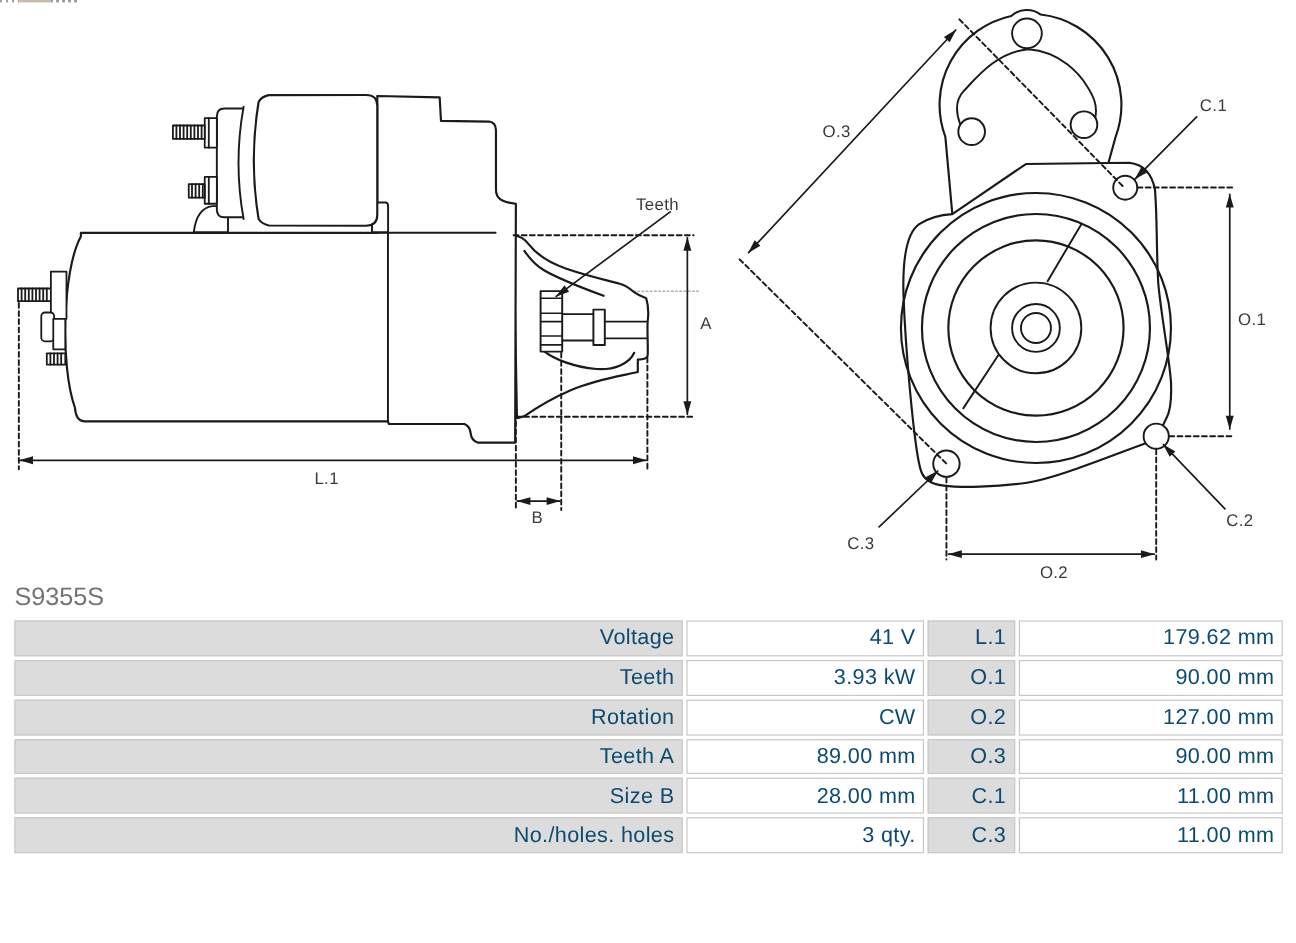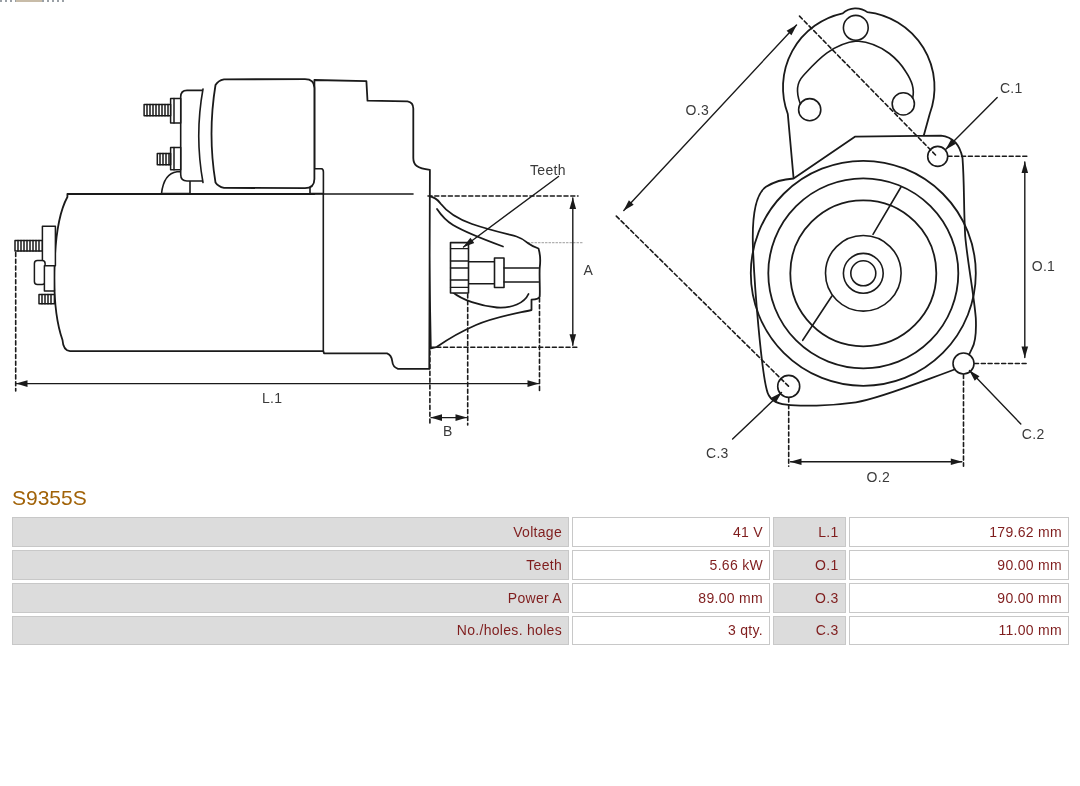--- a/index.html
+++ b/index.html
@@ -2,23 +2,23 @@
 <html><head>
 <meta charset="utf-8">
 <style>
 html,body{margin:0;padding:0;background:#fff;width:1080px;height:786px;overflow:hidden;}
 body{font-family:"Liberation Sans",sans-serif;position:relative;}
 #wm{position:absolute;left:0;top:0;width:16px;height:2px;
 background:repeating-linear-gradient(90deg,#9aa0a6 0 2px,#fff 2px 5px);}
 #wm2{position:absolute;left:16px;top:0;width:26px;height:2px;background:#c8bca8;}
 #wm3{position:absolute;left:42px;top:0;width:23px;height:2px;
 background:repeating-linear-gradient(90deg,#9aa0a6 0 2px,#fff 2px 5px);}
-#title{position:absolute;left:12px;top:485.5px;font-size:21px;color:#a16207;}
+#title{position:absolute;left:12px;top:485.5px;font-size:21px;color:#737373;}
 table{position:absolute;left:9px;top:514px;border-collapse:separate;border-spacing:3px;
-table-layout:fixed;font-size:14px;letter-spacing:0.3px;color:#7f1d1d;}
+table-layout:fixed;font-size:18px;letter-spacing:0.3px;color:#0c4a6e;}
 td{border:1px solid #c8c8c8;background:#fff;padding:0 6px 0 0;text-align:right;height:27.85px;}
 td.g{background:#dcdcdc;}
 </style>
 </head>
 <body>
 <div id="wm"></div>
 <div id="wm2"></div>
 <div id="wm3"></div>
 <svg width="1080" height="512" viewBox="0 0 1080 512" style="position:absolute;left:0;top:0">
 <defs>
@@ -201,29 +201,41 @@
     </colgroup>
 <tbody>
       <tr>
         <td class="g">Voltage</td>
         <td>41 V</td>
         <td class="g">L.1</td>
         <td>179.62 mm</td>
       </tr>
 <tr>
         <td class="g">Teeth</td>
-        <td>5.66 kW</td>
+        <td>3.93 kW</td>
         <td class="g">O.1</td>
         <td>90.00 mm</td>
       </tr>
 <tr>
-        <td class="g">Power A</td>
+        <td class="g">Rotation</td>
+        <td>CW</td>
+        <td class="g">O.2</td>
+        <td>127.00 mm</td>
+      </tr>
+<tr>
+        <td class="g">Teeth A</td>
         <td>89.00 mm</td>
         <td class="g">O.3</td>
         <td>90.00 mm</td>
+      </tr>
+<tr>
+        <td class="g">Size B</td>
+        <td>28.00 mm</td>
+        <td class="g">C.1</td>
+        <td>11.00 mm</td>
       </tr>
 <tr>
         <td class="g">No./holes. holes</td>
         <td>3 qty.</td>
         <td class="g">C.3</td>
         <td>11.00 mm</td>
       </tr>
 </tbody>
   </table>
 

